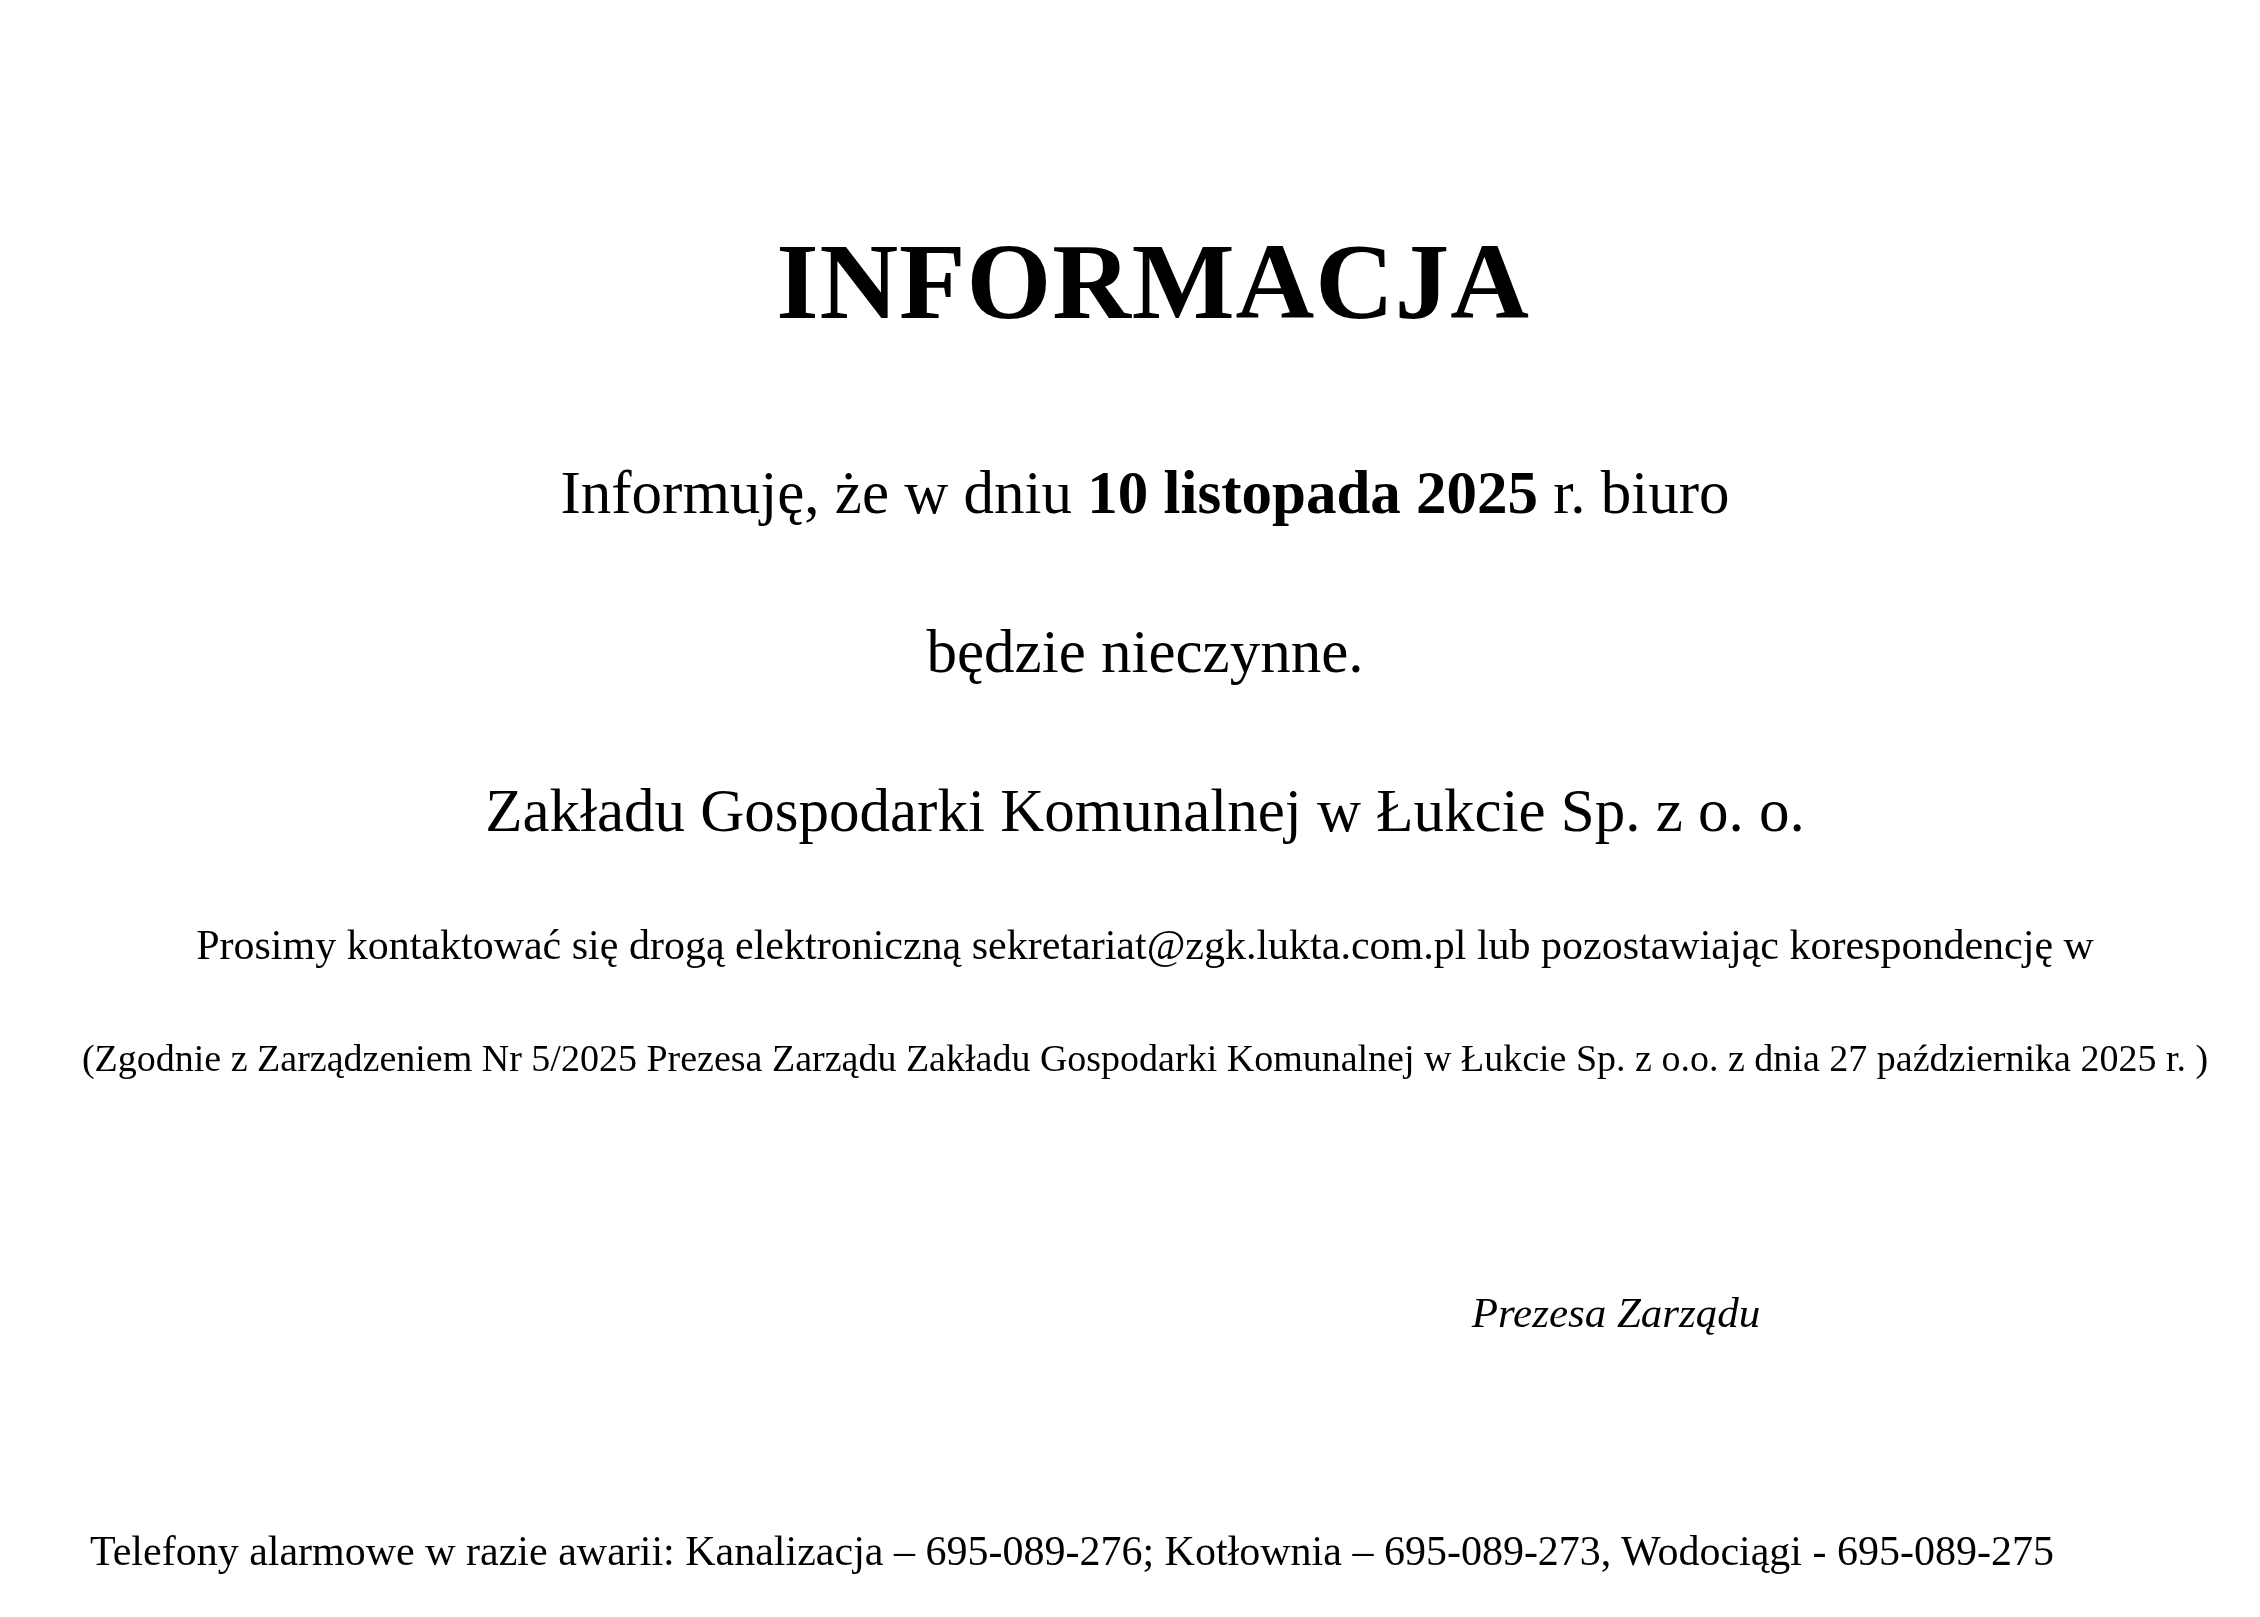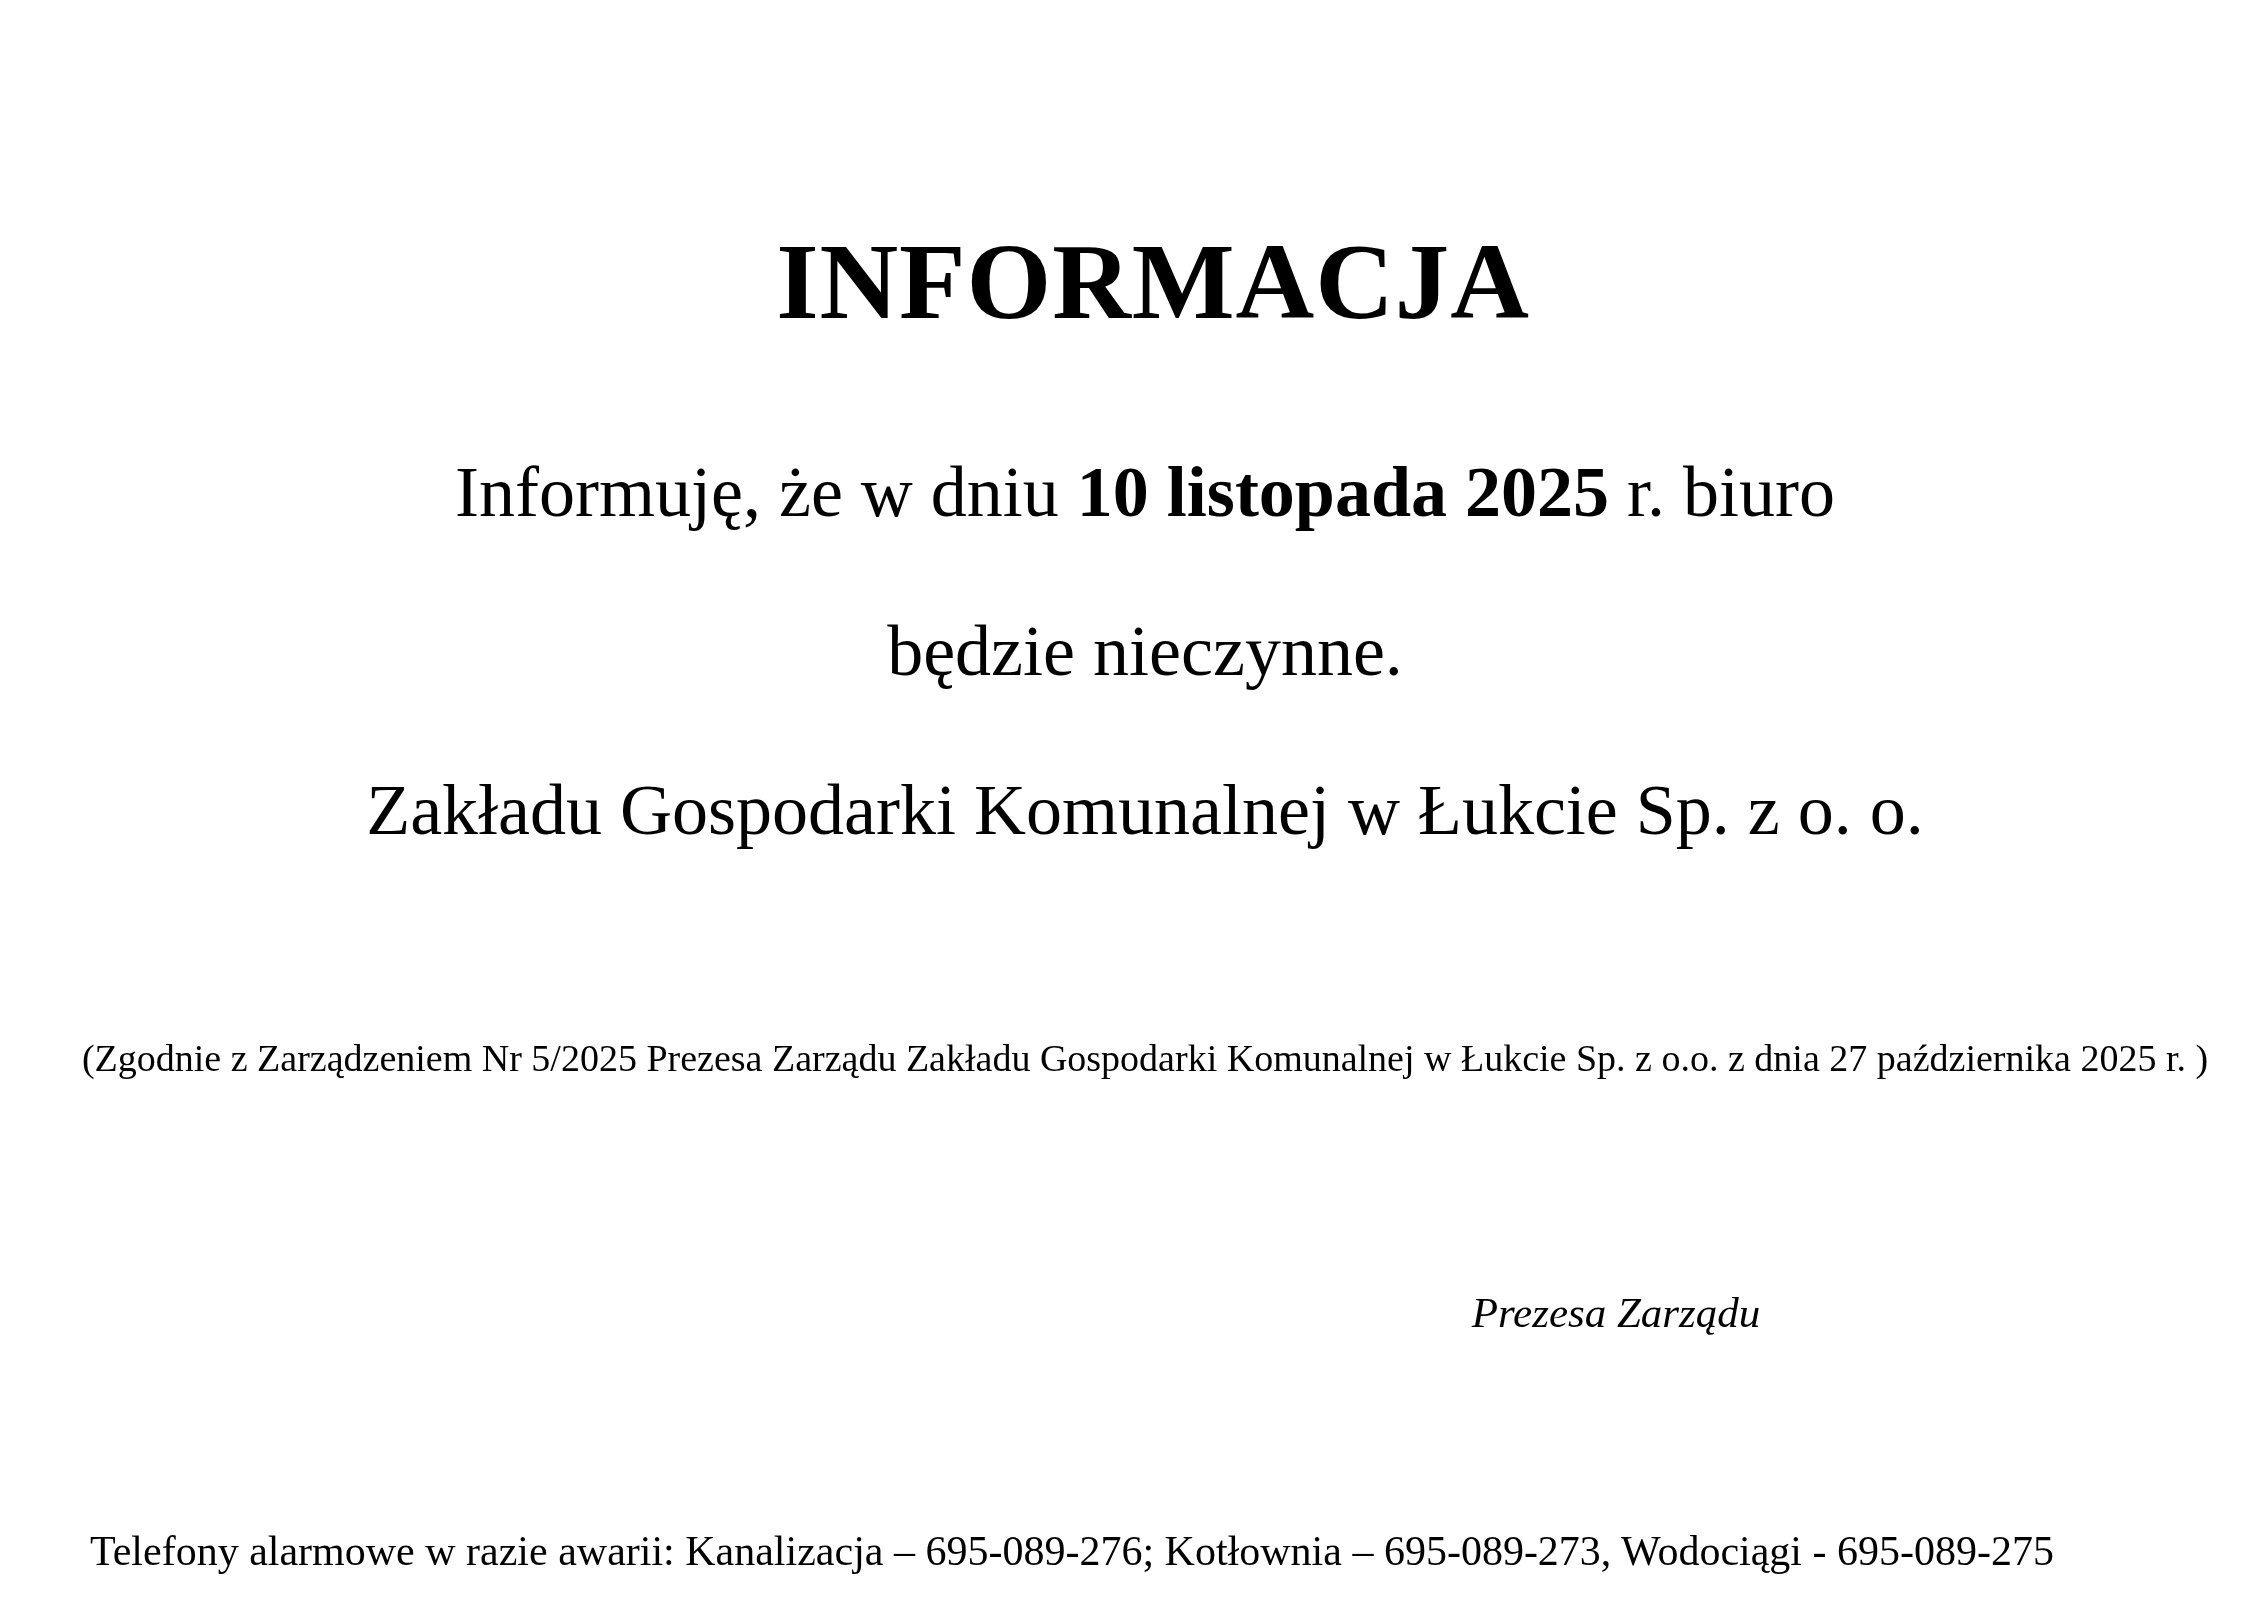--- a/index.html
+++ b/index.html
@@ -25,21 +25,21 @@
   .title {
     top: 219px;
     margin: 8px;
     font-size: 109px;
     font-weight: bold;
     line-height: 1;
     letter-spacing: 0.9px;
   }
   .main {
     top: 413px;
-    font-size: 72px;
+    font-size: 61px;
     line-height: 159px;
   }
   .contact {
     top: 919px;
     font-size: 42px;
     line-height: 53px;
   }
   .legal {
     top: 1037px;
     font-size: 38px;
@@ -77,20 +77,21 @@
 
   <h1 class="title centerline">INFORMACJA</h1>
 
   <div class="main centerline">
     <div><span>Informuję, że w dniu </span><strong>10 listopada 2025</strong><span> r. biuro</span></div>
     <div>będzie nieczynne.</div>
     <div>Zakładu Gospodarki Komunalnej w Łukcie Sp. z o. o.</div>
   </div>
 
   <div class="contact centerline">
+    <div><span>Prosimy kontaktować się drogą elektroniczną </span><span>sekretariat@zgk.lukta.com.pl</span><span> lub pozostawiając korespondencję w</span></div>
   </div>
 
   <div class="legal centerline">(Zgodnie z Zarządzeniem Nr 5/2025 Prezesa Zarządu Zakładu Gospodarki Komunalnej w Łukcie Sp. z o.o. z dnia 27 października 2025 r. )</div>
 
 
   <div class="sig sig-role">Prezesa Zarządu</div>
 
 
   <div class="emergency">Telefony alarmowe w razie awarii: Kanalizacja – 695-089-276; Kotłownia – 695-089-273, Wodociągi - 695-089-275</div>
 

